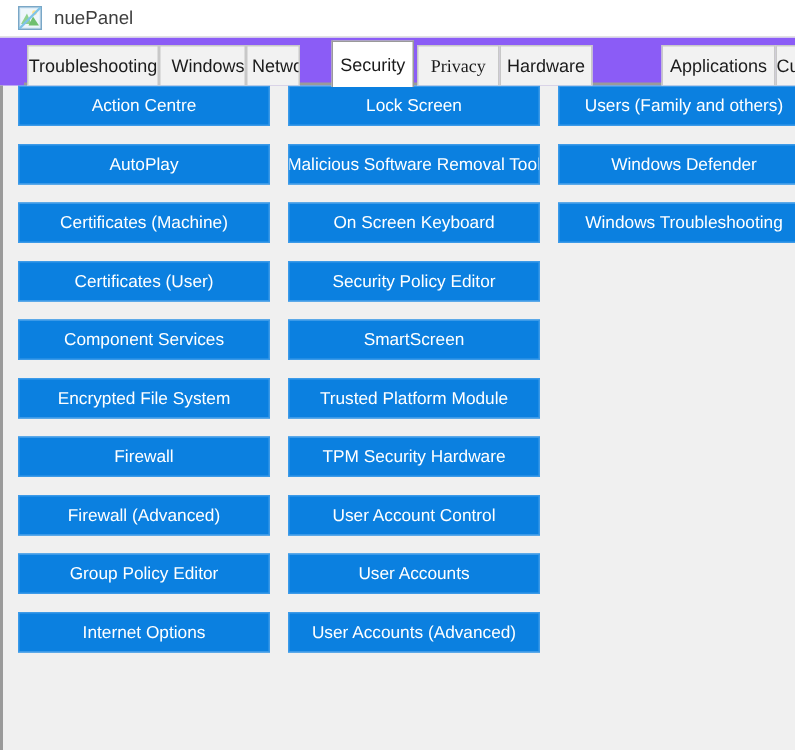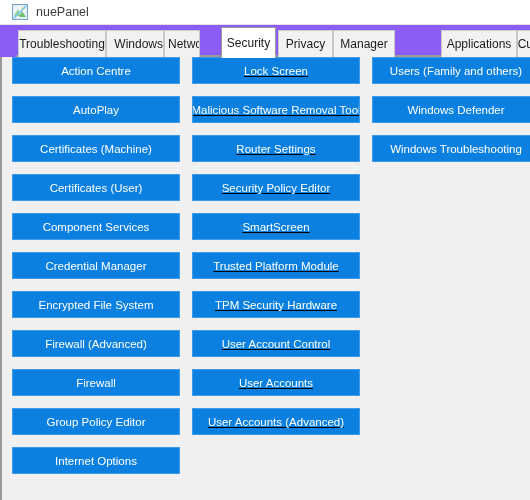--- a/index.html
+++ b/index.html
@@ -98,21 +98,21 @@
     border-left: 2px solid #9a9a9a;
     box-sizing: border-box;
     overflow: hidden;
   }
 
   .btn-column {
     position: absolute;
     top: 0;
   }
   #col-0 { left: 10px;  width: 168px; }
-  #col-1 { left: 190px; width: 168px; text-decoration: underline; }
+  #col-1 { left: 190px; width: 168px; }
   #col-2 { left: 370px; width: 168px; }
 
   .panel-btn {
     position: relative;
     display: flex;
     align-items: center;
     justify-content: center;
     width: 100%;
     height: 27px;
     margin-bottom: 12px;
@@ -152,52 +152,51 @@
       </div>
       <div class="tab" style="left: 90px; width: 58px; justify-content: flex-end;">
         <span>Windows</span>
       </div>
       <div class="tab" style="left: 148px; width: 36px; padding-left: 16px;">
         <span>Network</span>
       </div>
       <div class="tab active" style="left: 205px; width: 55px;">
         <span>Security</span>
       </div>
-      <div class="tab" style="left: 262px; width: 55px;">
+      <div class="tab" style="left: 262px; width: 55px; font-family: Liberation Serif, serif;">
         <span>Privacy</span>
       </div>
       <div class="tab" style="left: 317px; width: 62px;">
-        <span>Manager</span>
+        <span>Hardware</span>
       </div>
       <div class="tab" style="left: 425px; width: 76px;">
         <span>Applications</span>
       </div>
       <div class="tab" style="left: 501px; width: 58px;">
         <span>Customize</span>
       </div>
     </div>
 
   <div id="content-pane">
     <div class="btn-column" id="col-0">
         <div class="panel-btn">Action Centre</div>
         <div class="panel-btn">AutoPlay</div>
         <div class="panel-btn">Certificates (Machine)</div>
         <div class="panel-btn">Certificates (User)</div>
         <div class="panel-btn">Component Services</div>
-        <div class="panel-btn">Credential Manager</div>
         <div class="panel-btn">Encrypted File System</div>
+        <div class="panel-btn">Firewall</div>
         <div class="panel-btn">Firewall (Advanced)</div>
-        <div class="panel-btn">Firewall</div>
         <div class="panel-btn">Group Policy Editor</div>
         <div class="panel-btn">Internet Options</div>
       </div>
     <div class="btn-column" id="col-1">
         <div class="panel-btn">Lock Screen</div>
         <div class="panel-btn">Malicious Software Removal Tool</div>
-        <div class="panel-btn">Router Settings</div>
+        <div class="panel-btn">On Screen Keyboard</div>
         <div class="panel-btn">Security Policy Editor</div>
         <div class="panel-btn">SmartScreen</div>
         <div class="panel-btn">Trusted Platform Module</div>
         <div class="panel-btn">TPM Security Hardware</div>
         <div class="panel-btn">User Account Control</div>
         <div class="panel-btn">User Accounts</div>
         <div class="panel-btn">User Accounts (Advanced)</div>
       </div>
     <div class="btn-column" id="col-2">
         <div class="panel-btn">Users (Family and others)</div>

